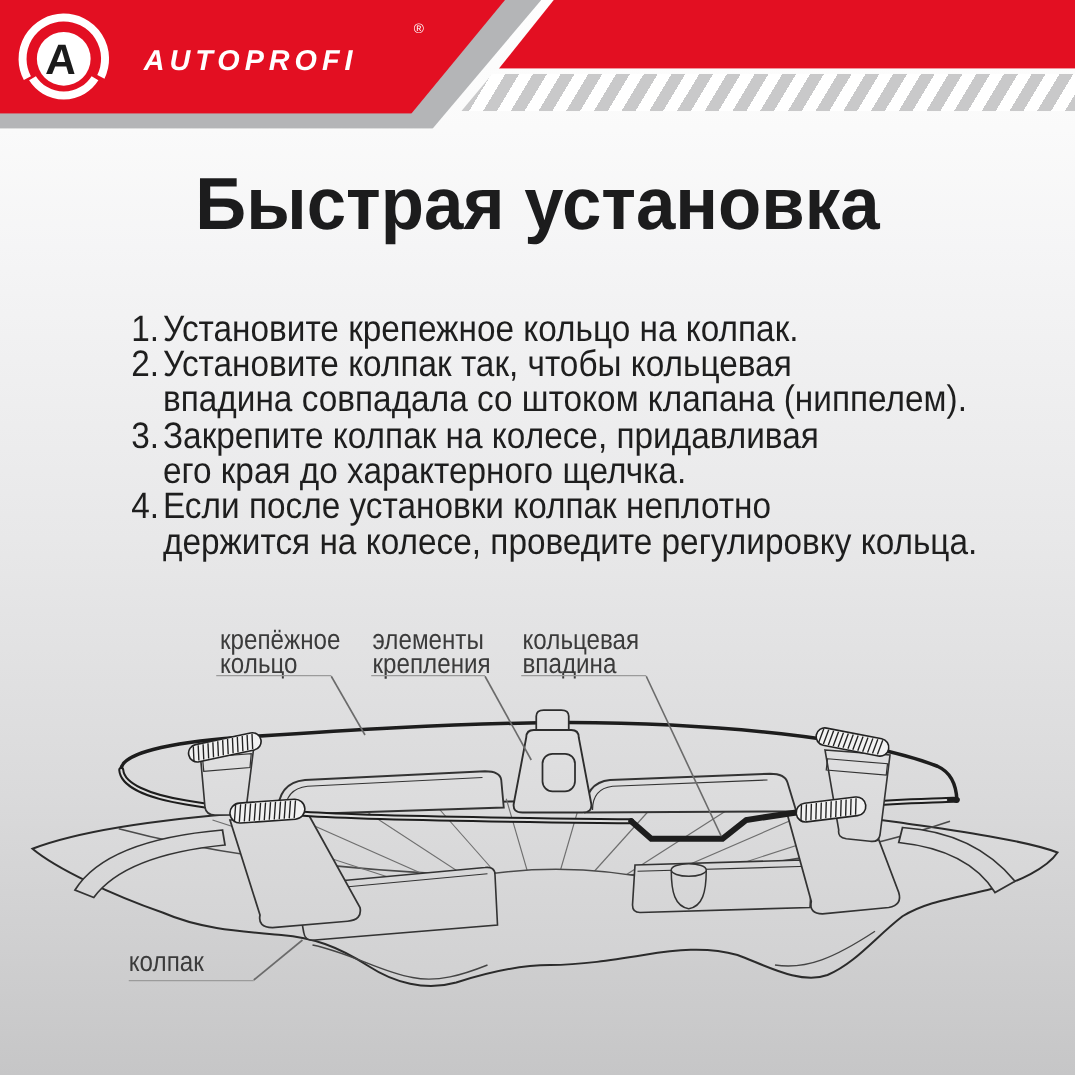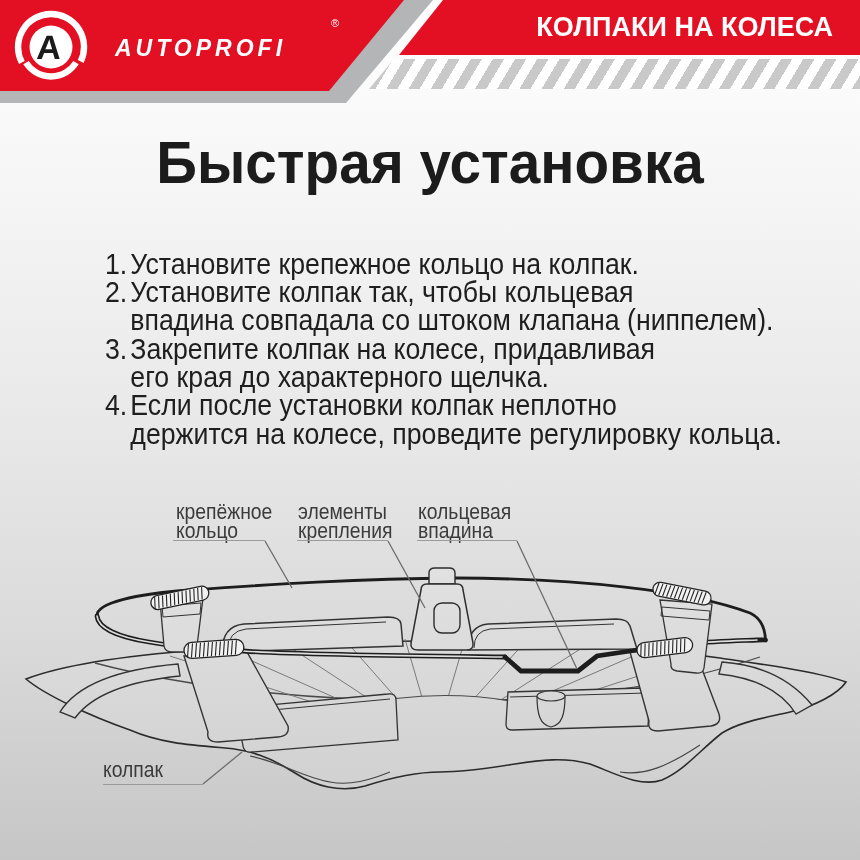--- a/index.html
+++ b/index.html
@@ -48,21 +48,20 @@
 
   <svg width="100" height="100" style="left:10px;top:6px">
     <path d="M 11.9,56.5 A 33 33 0 1 1 70.7,55.5" fill="none" stroke="#fff" stroke-width="6.4"></path>
     <path d="M 16,56.6 A 29.5 29.5 0 0 0 66,56.6" fill="none" stroke="#fff" stroke-width="6.4"></path>
     <circle cx="41" cy="41" r="21.5" fill="#fff"></circle>
     <text x="41" y="53.5" font-size="34" font-weight="bold" font-family="Liberation Sans, sans-serif" fill="#1b1b1b" text-anchor="middle" transform="skewX(-3)">A</text>
   </svg>
 
   <div class="abs wordmark">AUTOPROFI</div>
   <div class="abs reg">®</div>
-  <div class="abs badge">КОЛПАКИ НА КОЛЕСА</div>
 
   <div class="abs title">Быстрая установка</div>
 
   <div class="abs steps">
     <div class="step"><span class="num">1.</span><span>Установите крепежное кольцо на колпак.</span></div>
     <div class="step"><span class="num">2.</span><span>Установите колпак так, чтобы кольцевая</span><br><span>впадина совпадала со штоком клапана (ниппелем).</span></div>
     <div class="step"><span class="num">3.</span><span>Закрепите колпак на колесе, придавливая</span><br><span>его края до характерного щелчка.</span></div>
     <div class="step"><span class="num">4.</span><span>Если после установки колпак неплотно</span><br><span>держится на колесе, проведите регулировку кольца.</span></div>
   </div>
 

